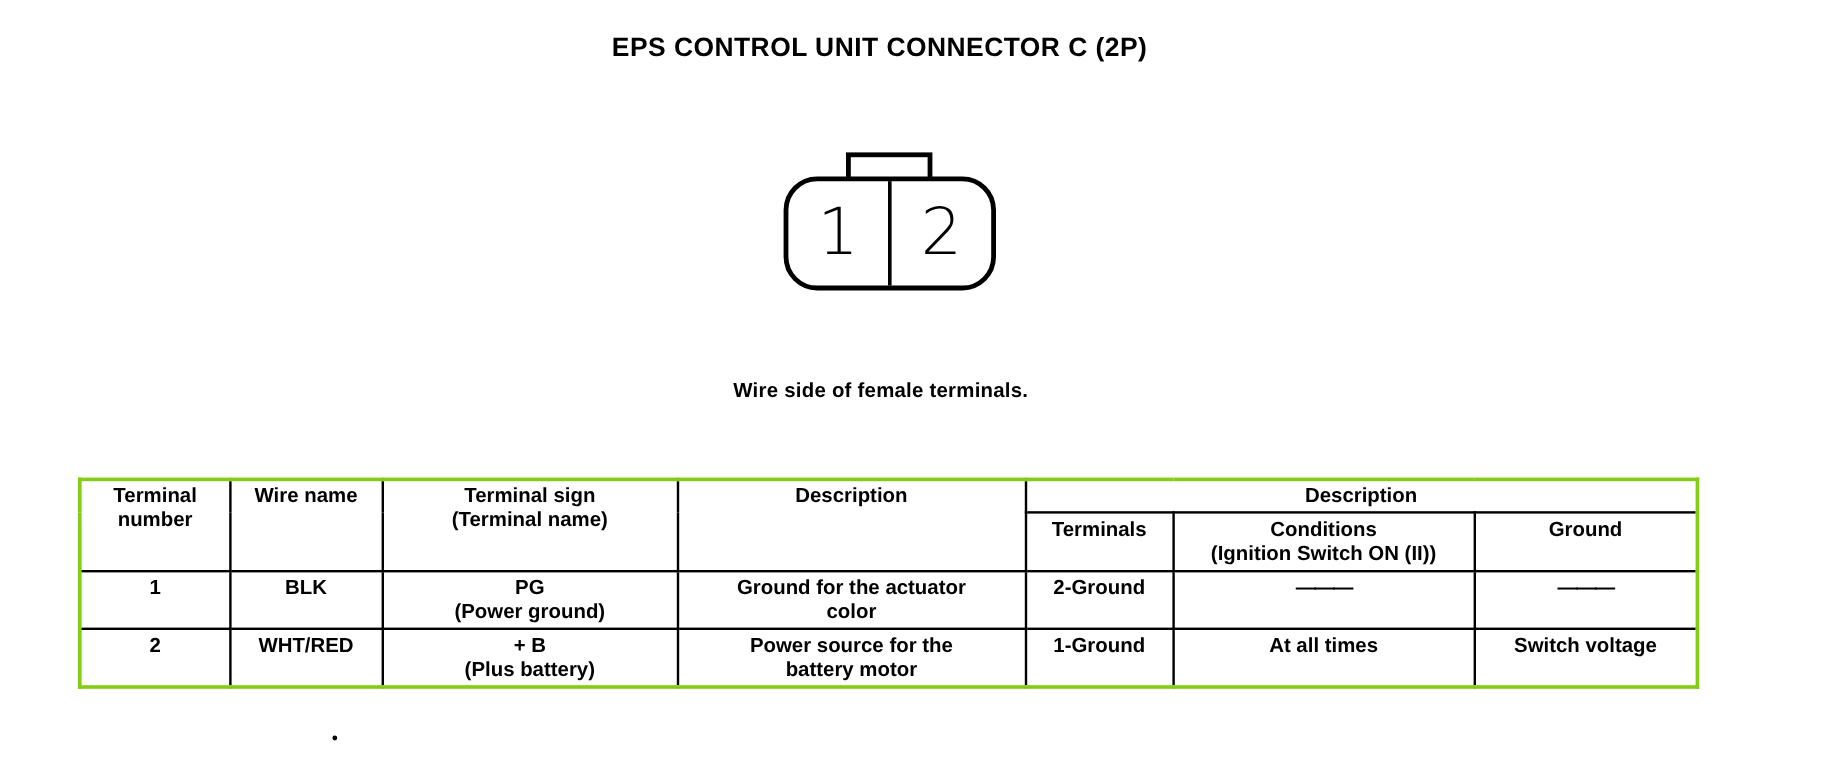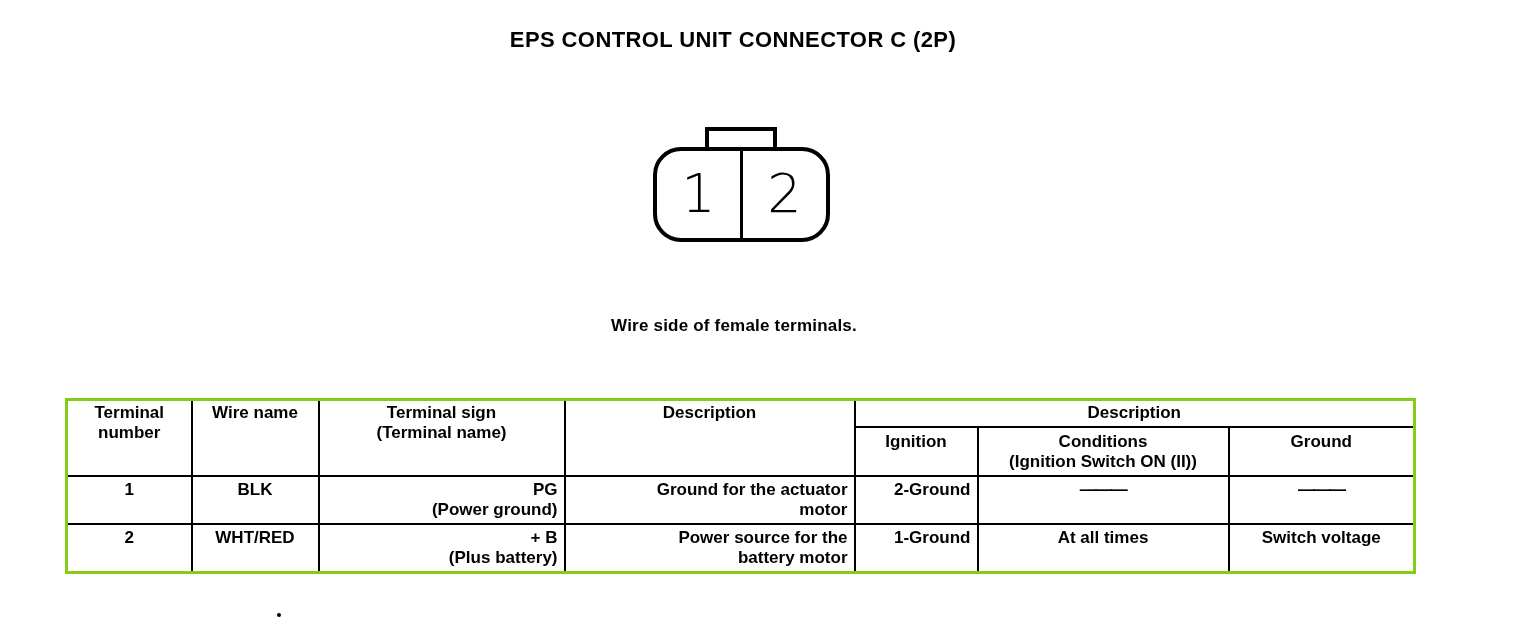--- a/index.html
+++ b/index.html
@@ -100,21 +100,21 @@
     font-size: 17px;
     font-weight: bold;
     line-height: 20px;
     vertical-align: top;
     white-space: pre-line;
     padding: 3px 6px;
     overflow: hidden;
   }
   .term-table th { text-align: center; padding-top: 4px; }
   .term-table td.center { text-align: center; }
-  .term-table td.left   { text-align: right; }
+  .term-table td.left   { text-align: center; }
   .term-table tr.hdr-measure th { padding-top: 2px; }
   .dashline { letter-spacing: -1.5px; }
 
   
   .speck {
     position: absolute;
     left: 277px;
     top: 613px;
     width: 4px;
     height: 4px;
@@ -151,32 +151,32 @@
       <tr class="hdr-measure" style="height:27px;">
     <th rowspan="2" style="height:71px;">Terminal
 number</th>
     <th rowspan="2">Wire name</th>
     <th rowspan="2">Terminal sign
 (Terminal name)</th>
     <th rowspan="2">Description</th>
     <th colspan="3">Description</th>
   </tr>
   <tr style="height:44px;">
-    <th>Ignition</th>
+    <th>Terminals</th>
     <th>Conditions
 (Ignition Switch ON (II))</th>
     <th>Ground</th>
   </tr>
   <tr style="height:45px;">
     <td class="center">1</td>
     <td class="center">BLK</td>
     <td class="left">PG
 (Power ground)</td>
     <td class="left">Ground for the actuator
-motor</td>
+color</td>
     <td class="left">2-Ground</td>
     <td class="center dashline">———</td>
     <td class="center dashline">———</td>
   </tr>
   <tr style="height:47px;">
     <td class="center">2</td>
     <td class="center">WHT/RED</td>
     <td class="left">+ B
 (Plus battery)</td>
     <td class="left">Power source for the

